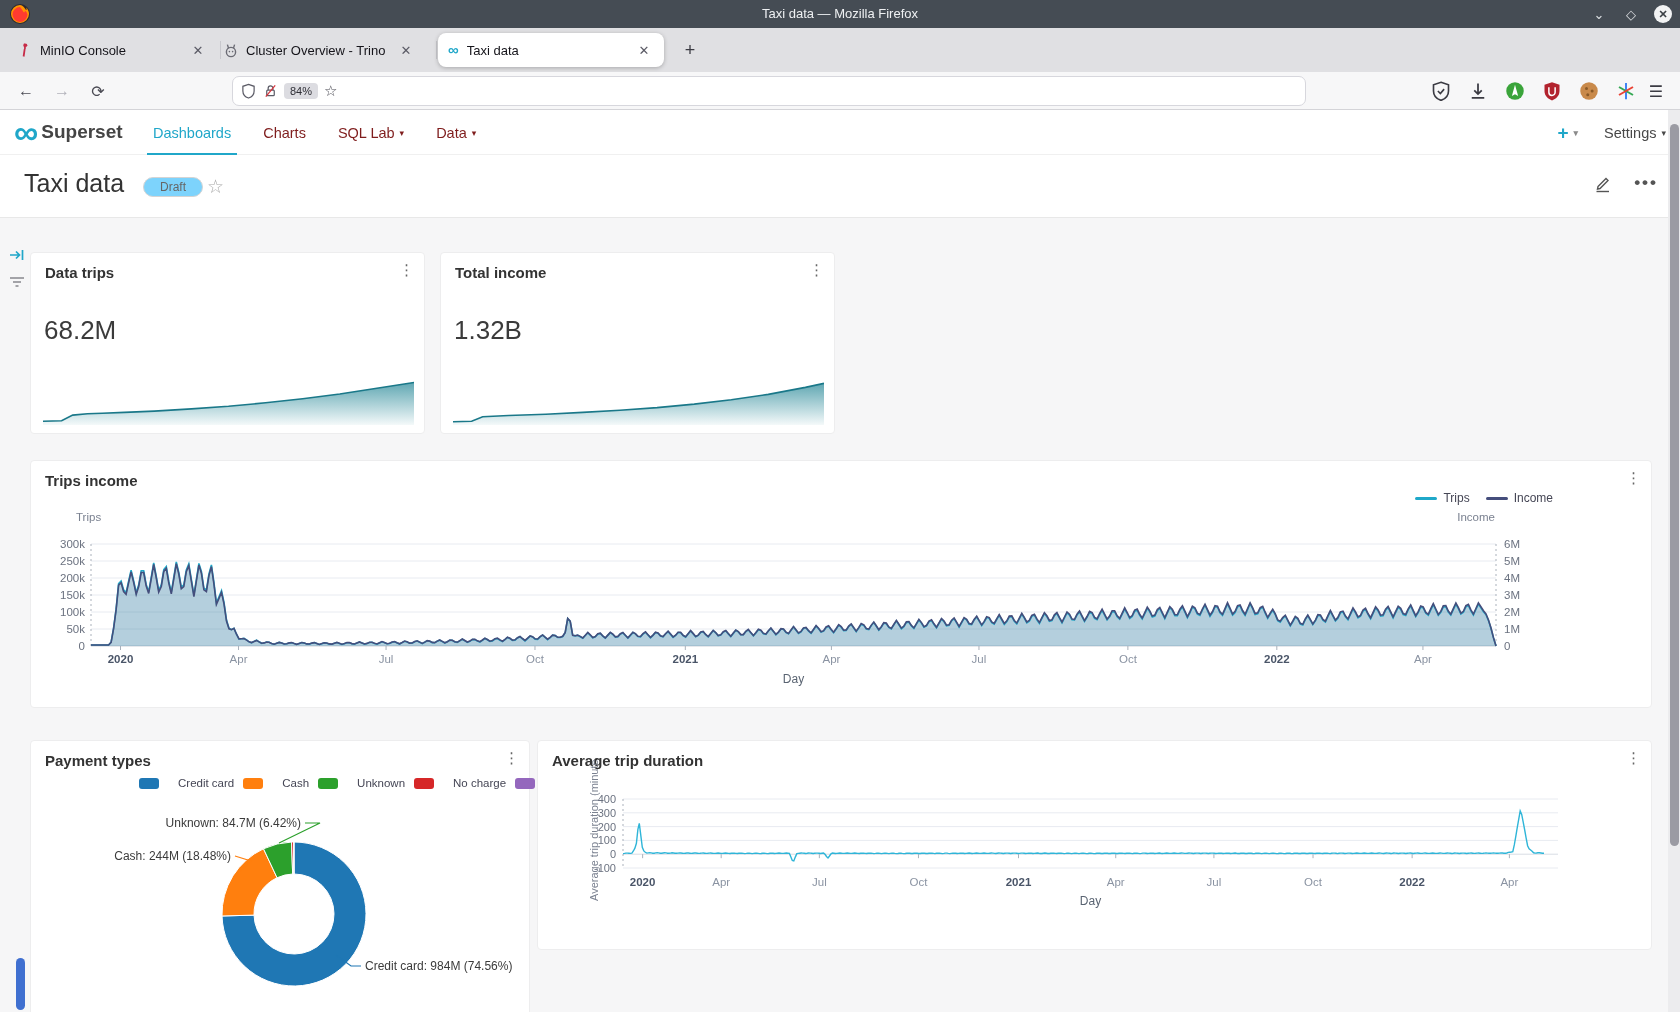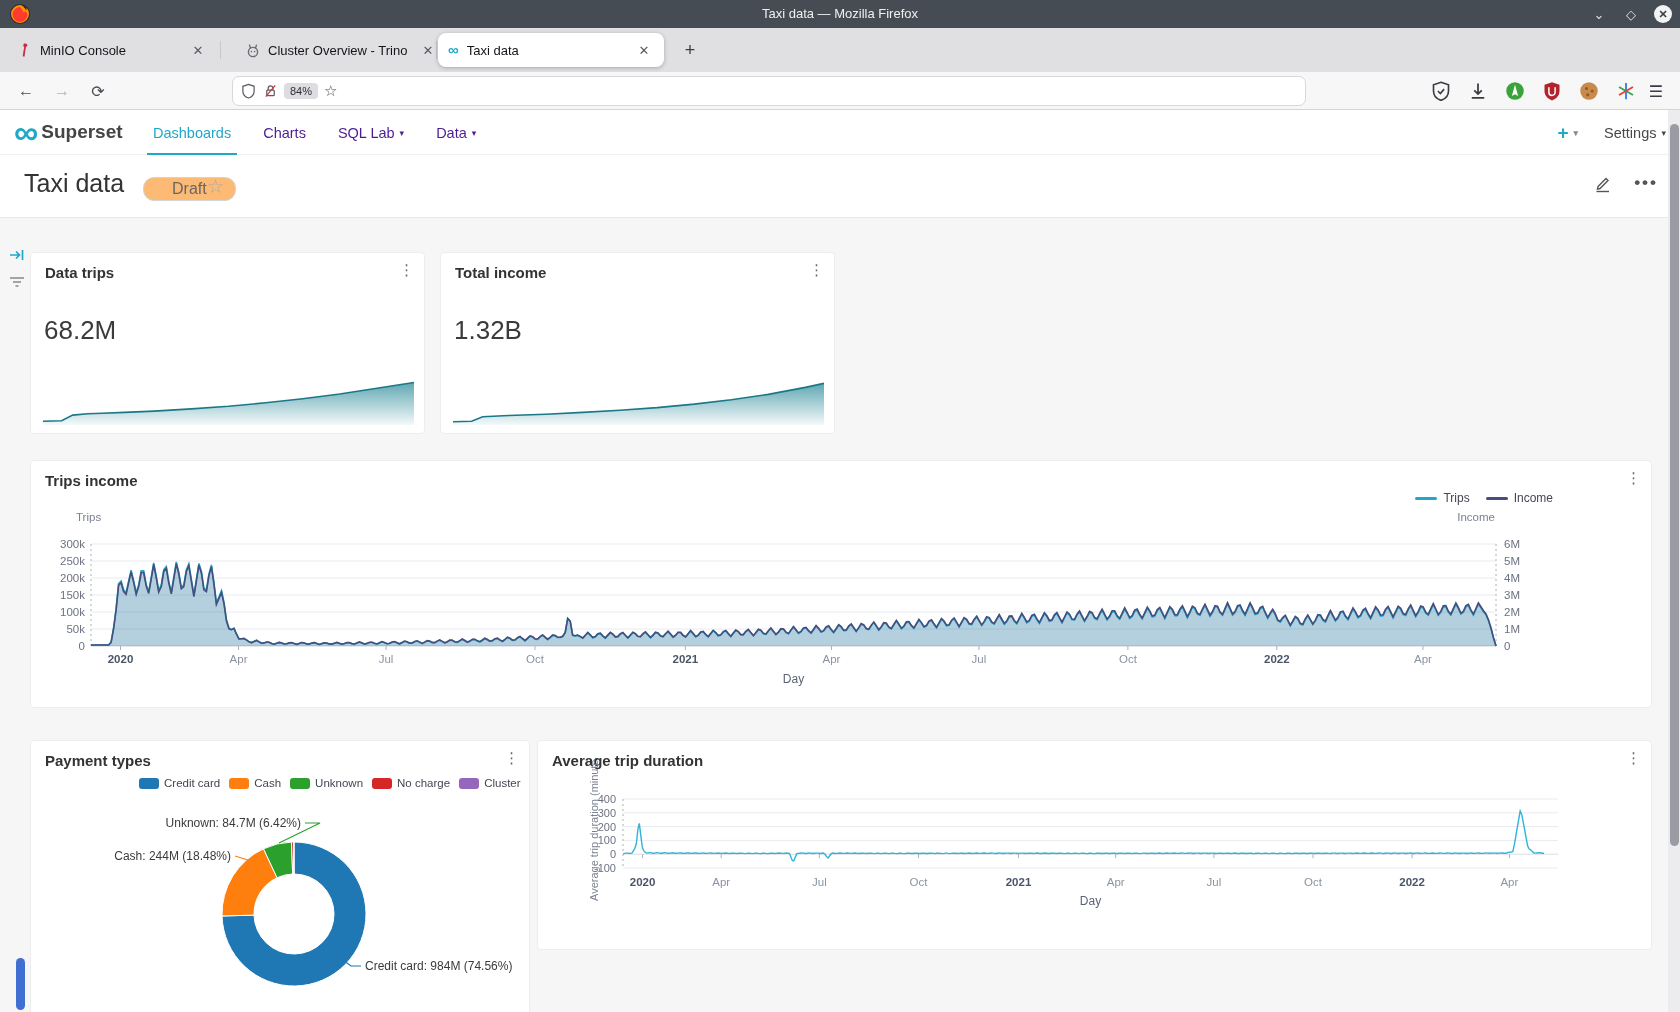--- a/index.html
+++ b/index.html
@@ -33,51 +33,51 @@
   .toolbar-right { position:absolute; right:44px; top:7px; display:flex; gap:17px; align-items:center; height:24px; }
   .tb-ico { width:20px; height:20px; display:flex; align-items:center; justify-content:center; }
   .hamburger { position:absolute; right:12px; top:7px; width:24px; height:24px; display:flex; align-items:center; justify-content:center; color:#3b3b43; font-size:16px; }
 
   
   .ss-header { position:absolute; left:0; top:110px; width:1680px; height:45px; background:#fff; border-bottom:1px solid #f0f0f0; }
   .ss-brand { position:absolute; left:14px; top:4px; display:flex; align-items:center; }
   .ss-inf { font-size:34px; font-weight:700; color:#20a7c9; line-height:36px; letter-spacing:-2px; }
   .ss-name { font-size:19px; font-weight:700; color:#444; margin-left:5px; }
   .ss-nav { position:absolute; left:137px; top:0; height:45px; display:flex; }
-  .ss-nav-item { padding:0 16px; font-size:14.5px; color:#4c1d95; display:flex; align-items:center; height:45px; position:relative; }
+  .ss-nav-item { padding:0 16px; font-size:14.5px; color:#7f1d1d; display:flex; align-items:center; height:45px; position:relative; }
   .ss-nav-item.active { color:#20a7c9; }
   .ss-nav-item.active::after { content:""; position:absolute; left:10px; right:10px; bottom:0; height:2px; background:#20a7c9; }
   .caret { font-size:9px; margin-left:5px; color:inherit; }
   .ss-right { position:absolute; right:14px; top:0; height:45px; display:flex; align-items:center; gap:26px; }
   .plus-btn { color:#20a7c9; font-size:19px; font-weight:700; display:flex; align-items:center; }
   .plus-btn .caret { color:#8a8a8a; }
   .settings-btn { font-size:14.5px; color:#484848; display:flex; align-items:center; }
 
   .dash-header { position:absolute; left:0; top:155px; width:1680px; height:63px; background:#fff; border-bottom:1px solid #e8e8e8; }
   .dash-title { position:absolute; left:24px; top:14px; font-size:25px; font-weight:500; color:#333; }
-  .draft-badge { position:absolute; left:143px; top:22px; border:1px solid #d4d4d4; background:#fdba74; color:#666; font-size:16px; border-radius:11px; padding:2px 28px; }
+  .draft-badge { position:absolute; left:143px; top:22px; border:1px solid #d4d4d4; background:#7dd3fc; color:#666; font-size:12px; border-radius:11px; padding:2px 16px; }
   .fav-star { position:absolute; left:207px; top:20px; color:#aaa; font-size:19px; }
   .dash-actions { position:absolute; right:22px; top:18px; display:flex; gap:22px; align-items:center; color:#555; }
 
   
   .dash-body { position:absolute; left:0; top:218px; width:1680px; height:794px; background:#f6f6f7; }
   .rail-ico { position:absolute; width:18px; height:18px; }
   .card { position:absolute; background:#fff; border:1px solid #ededee; border-radius:4px; }
   .card-title { position:absolute; left:14px; top:11px; font-size:15px; font-weight:700; color:#333; }
   .kebab { position:absolute; right:10px; top:9px; color:#666; font-size:15px; letter-spacing:0; line-height:16px; }
   .big-number { position:absolute; left:13px; top:62px; font-size:26px; color:#3b3b3b; }
   .spark { position:absolute; left:12px; bottom:4px; }
 
   .ti-legend { position:absolute; right:98px; top:30px; display:flex; gap:16px; align-items:center; }
   .ti-legend .item { display:flex; align-items:center; gap:6px; font-size:12px; color:#454655; }
   .ti-legend .line-swatch { width:22px; height:3px; border-radius:2px; }
   .axis-toplabel { position:absolute; font-size:11.5px; color:#7a8190; top:50px; }
 
   .pt-legend { position:absolute; left:108px; top:36px; display:flex; gap:9px; align-items:center; flex-wrap:nowrap; }
-  .pt-legend .item { display:flex; align-items:center; gap:5px; font-size:11.5px; color:#454655; white-space:nowrap; }
+  .pt-legend .item { display:flex; align-items:center; gap:19px; font-size:11.5px; color:#454655; white-space:nowrap; }
   .pt-legend .rect-swatch { width:20px; height:11px; border-radius:3px; }
 
   .rot-ylabel { position:absolute; left:588px; top:755px; width:16px; height:150px; font-size:11px; color:#7a8190;
                 writing-mode:vertical-rl; transform:rotate(180deg); text-align:center; overflow:hidden; white-space:nowrap; }
 
   .scrollbar { position:absolute; right:0; top:110px; width:12px; height:902px; background:#ececee; }
   .scroll-thumb { position:absolute; right:1px; top:14px; width:9px; height:722px; border-radius:5px; background:#9b9ba3; }
   .filter-handle { position:absolute; left:16px; top:958px; width:9px; height:52px; border-radius:5px; background:#3f6fd0; }
 
   svg text { font-family:"Liberation Sans", sans-serif; }
@@ -107,21 +107,21 @@
         <span style="display:flex;align-items:center;">
           <svg width="14" height="15" viewBox="0 0 14 15">
             <path d="M7 1 C4.6 2.2 8.6 4.4 6.6 6.6 L5.6 13.5" fill="none" stroke="#c72c48" stroke-width="1.8"></path>
             <circle cx="7.6" cy="2.2" r="1.7" fill="#c72c48"></circle>
           </svg>
         </span>
         <span class="tab-label">MinIO Console</span>
         <span class="tab-close">✕</span>
       </div>
       <div class="tab-sep" style="left: 220px;"></div>
-      <div class="tab" style="left: 236px; width: 212px;">
+      <div class="tab" style="left: 214px; width: 212px;">
         <span style="display:flex;align-items:center;">
           <svg width="14" height="15" viewBox="0 0 14 15">
             <circle cx="7" cy="9" r="4.6" fill="none" stroke="#6b6b74" stroke-width="1.4"></circle>
             <path d="M4.6 5.4 L3.4 1.6 M9.4 5.4 L10.6 1.6" stroke="#6b6b74" stroke-width="1.4"></path>
             <circle cx="5.4" cy="8.6" r="0.8" fill="#6b6b74"></circle>
             <circle cx="8.6" cy="8.6" r="0.8" fill="#6b6b74"></circle>
           </svg>
         </span>
         <span class="tab-label">Cluster Overview - Trino</span>
         <span class="tab-close">✕</span>

